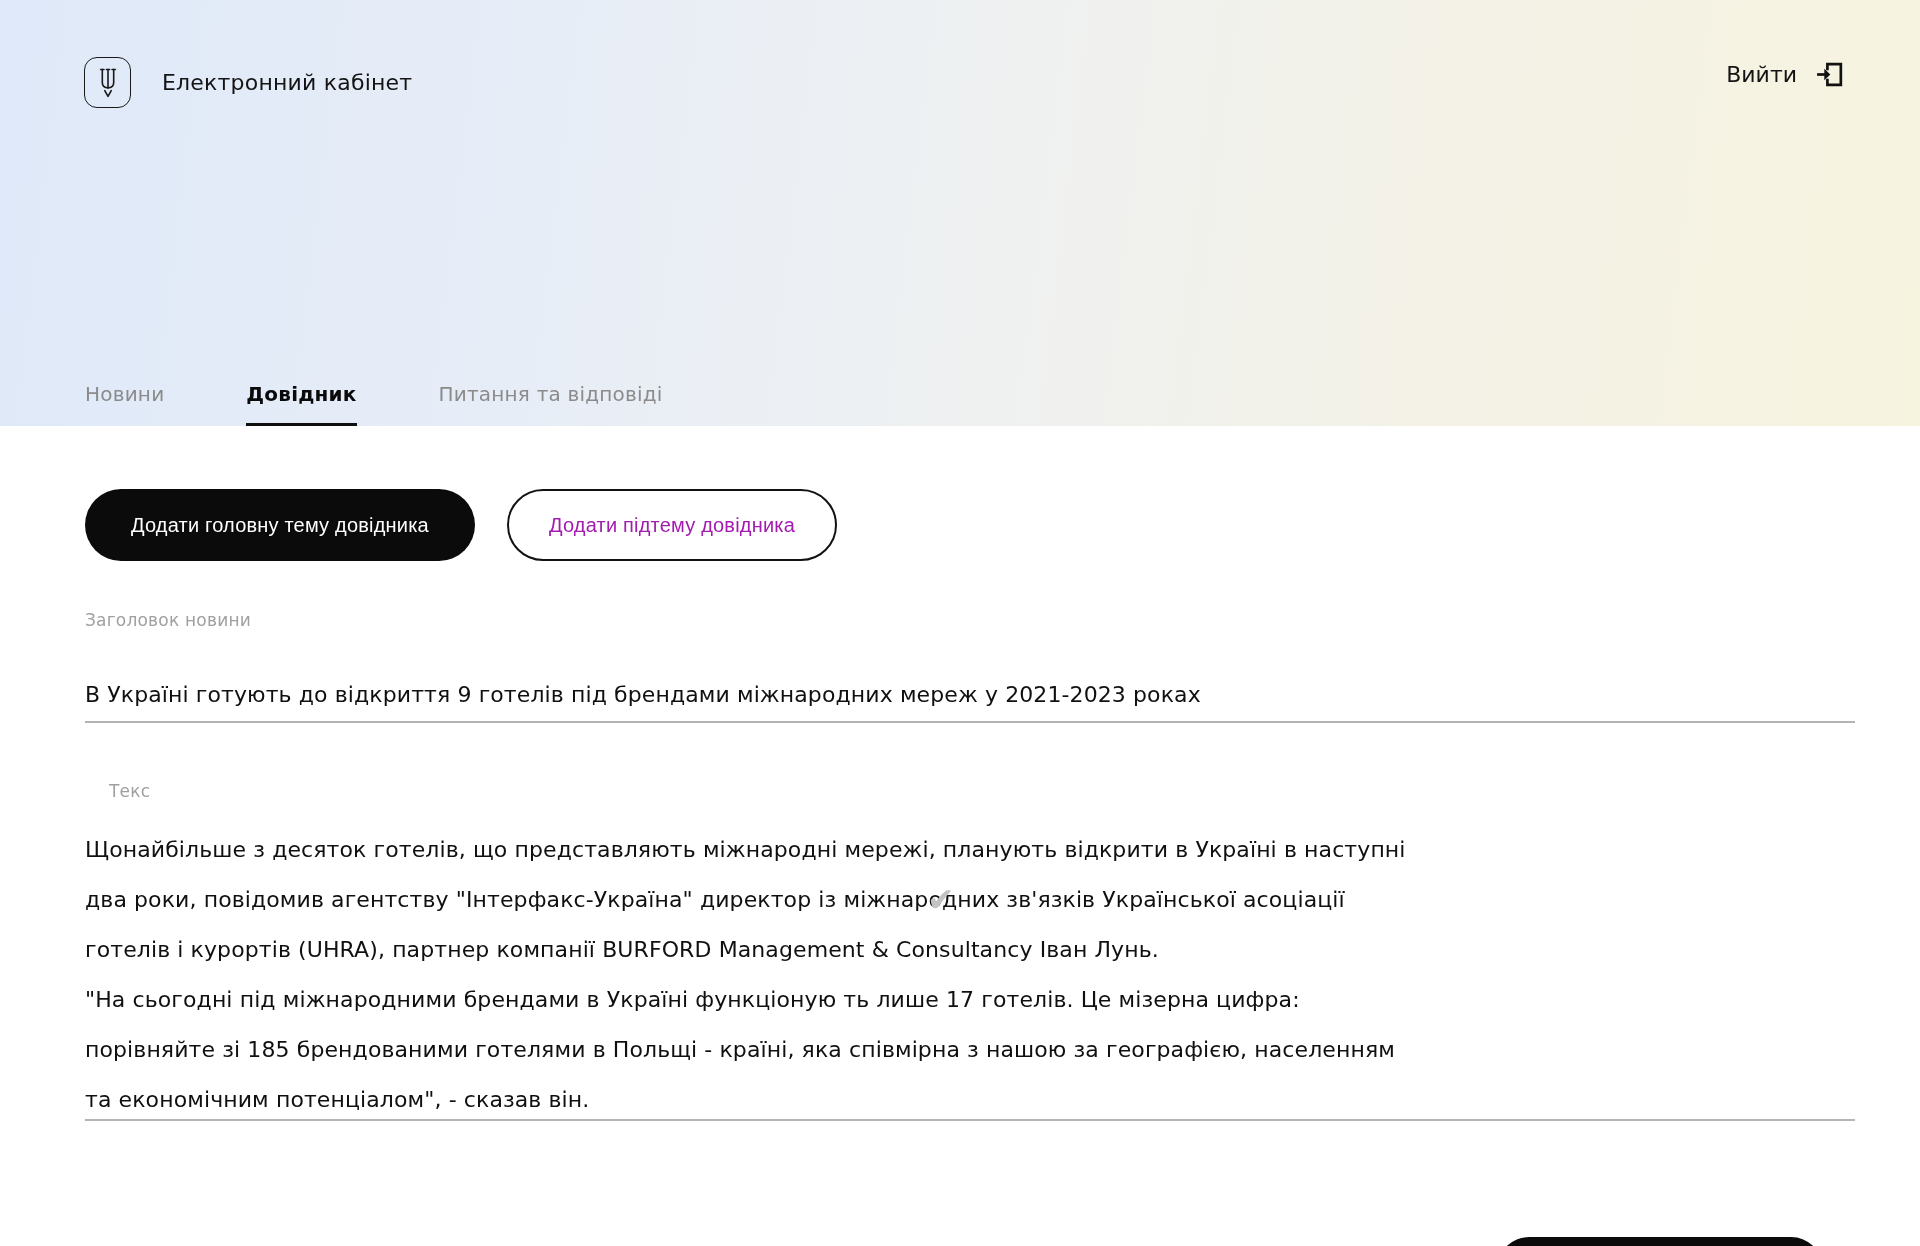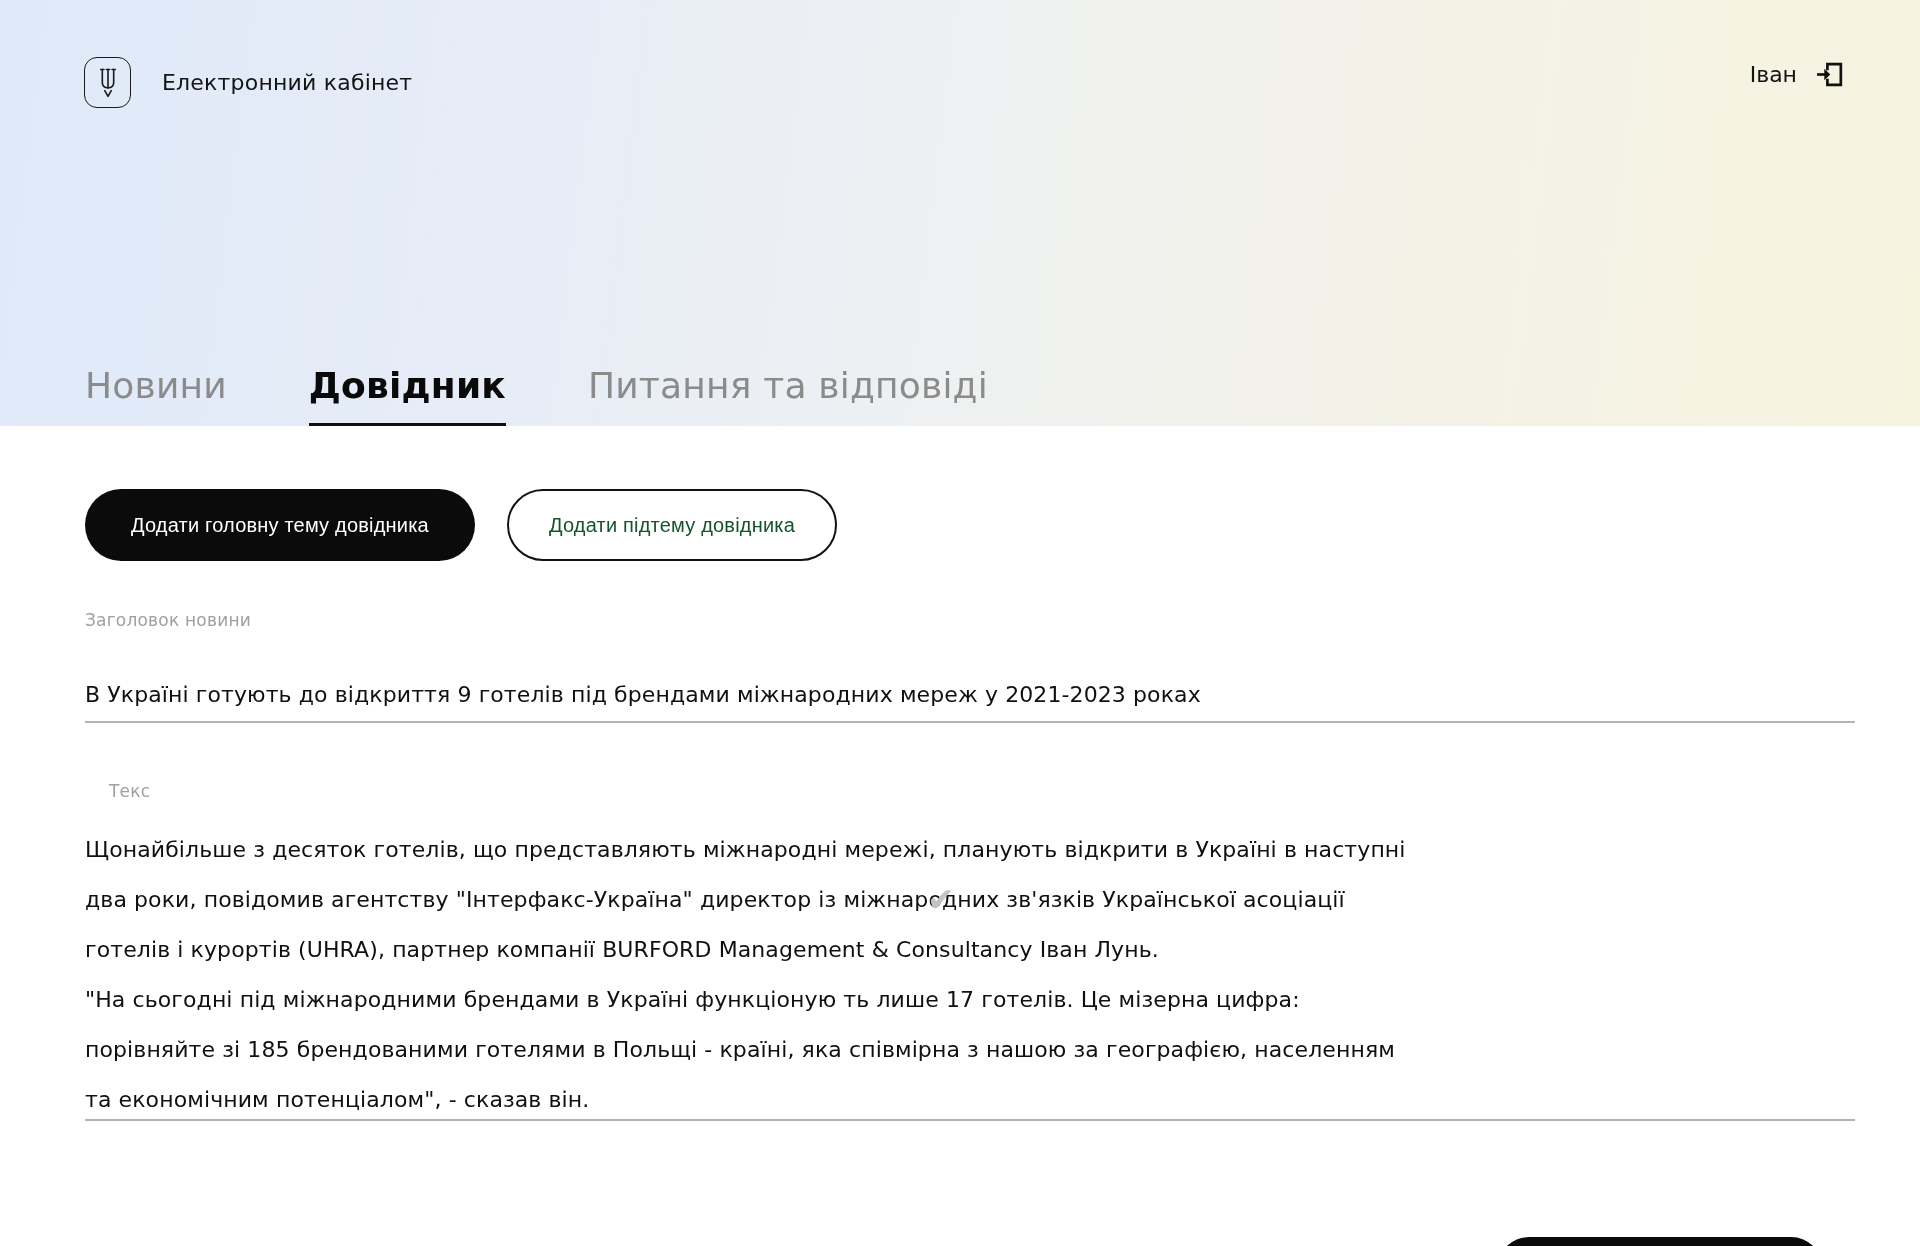--- a/index.html
+++ b/index.html
@@ -51,21 +51,21 @@
     color: #0a0a0a;
     letter-spacing: 0.2px;
   }
 
   
   .tabs {
     position: absolute; left: 85px; bottom: 0;
     display: flex; gap: 82px; align-items: flex-end;
   }
   .tab {
-    font-size: 36px;
+    font-size: 20px;
     color: #8b8b8b;
     padding-bottom: 17px;
     border-bottom: 3px solid transparent;
     cursor: pointer;
     letter-spacing: 0.2px;
   }
   .tab.active {
     color: #0a0a0a;
     font-weight: 700;
     border-bottom-color: #0f0f0f;
@@ -83,21 +83,21 @@
     font-size: 20px;
     letter-spacing: 0.2px;
     cursor: pointer;
     white-space: nowrap;
   }
   .pill-dark {
     background: #0b0b0b; color: #ffffff;
     padding: 0 46px; border: none;
   }
   .pill-outline {
-    background: #ffffff; color: #14532d;
+    background: #ffffff; color: #a21caf;
     border: 2px solid #121212;
     padding: 4px 40px;
   }
 
   
   .field-label {
     position: absolute; left: 85px;
     font-size: 17px; color: #a0a0a0;
     letter-spacing: 0.2px;
   }
@@ -158,21 +158,21 @@
         <path d="M9 4 v16 c0 4.5 3 6.5 7 6.5 s7 -2 7 -6.5 v-16"></path>
         <path d="M16 4 v23"></path>
         <path d="M12 30 l4 7 l4 -7"></path>
         <path d="M7 4 h4 M14 4 h4 M21 4 h4"></path>
       </svg>
     </div>
     <span class="brand-text">Електронний кабінет</span>
   </div>
 
   <div class="logout">
-    <span class="logout-label">Іван</span>
+    <span class="logout-label">Вийти</span>
     <span>
       <svg width="31" height="31" viewBox="0 0 30 30" fill="none" stroke="#111111" stroke-width="2.6">
         <path d="M12 11 V5 H25 V25 H12 V19"></path>
         <path d="M2 15 H11"></path>
         <path d="M9 9.5 L14.8 15 L9 20.5" fill="#111111" stroke="none"></path>
       </svg>
     </span>
   </div>
 
 

